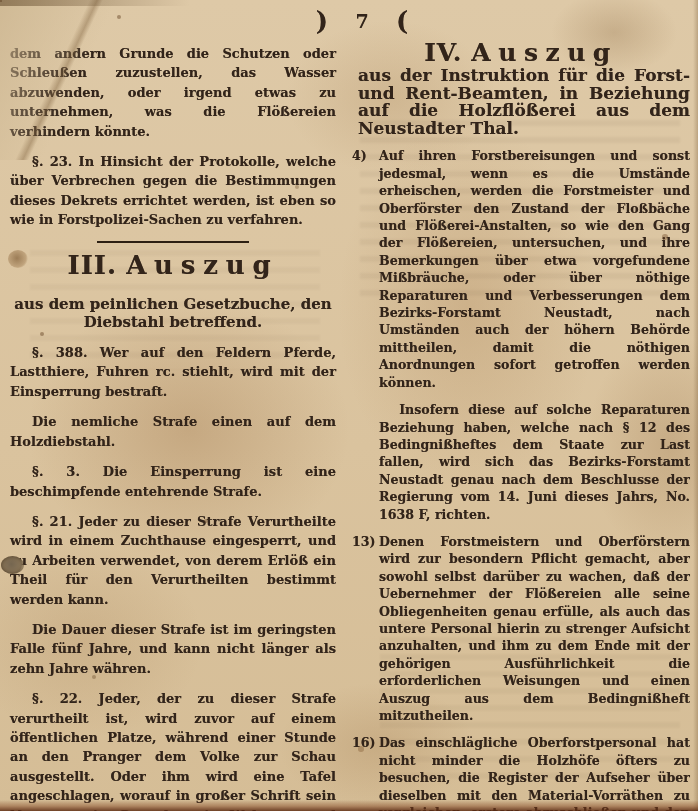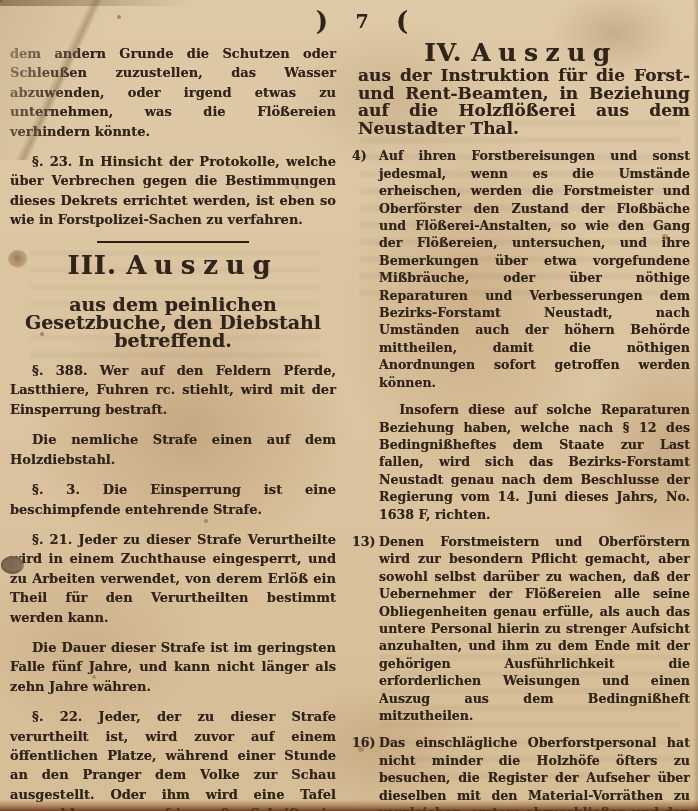--- a/index.html
+++ b/index.html
@@ -60,21 +60,21 @@
   
   .columns{position:absolute;top:44px;left:10px;right:8px;display:flex;gap:16px;}
   .col{text-align:justify;font-weight:700;}
   .col-left{width:326px;font-size:13px;line-height:19.4px;}
   .col-right{flex:1;font-size:12.6px;line-height:17.4px;}
   p.para{margin:0 0 11px 0;text-indent:1.7em;}
   p.para.noindent{text-indent:0;}
   .rule{width:152px;margin:11px auto 13px auto;border:0;border-top:2.5px solid #2d2013;}
   .sec-head{text-align:center;font-size:26px;font-weight:700;margin:2px 0 20px 0;letter-spacing:1px;}
   .sec-head .spaced{letter-spacing:.30em;margin-left:.35em;}
-  .sec-sub{font-weight:700;font-size:19px;line-height:18px;text-align:center;margin:0 0 12px 0;}
+  .sec-sub{font-weight:700;font-size:15px;line-height:18px;text-align:center;margin:0 0 12px 0;}
   .col-right .sec-head{font-size:25px;margin:0 0 6px 0;}
   .col-right .sec-sub{text-align:justify;font-size:17px;line-height:17.5px;margin:0 0 10px 6px;}
   .item{position:relative;padding-left:27px;margin-bottom:10px;}
   .item .inum{position:absolute;left:0;top:0;}
   .item p{margin:0 0 10px 0;}
   .item p.indent{text-indent:1.6em;margin-bottom:0;}
   .item p:last-child{margin-bottom:0;}
 </style>
 </head>
 <body>

